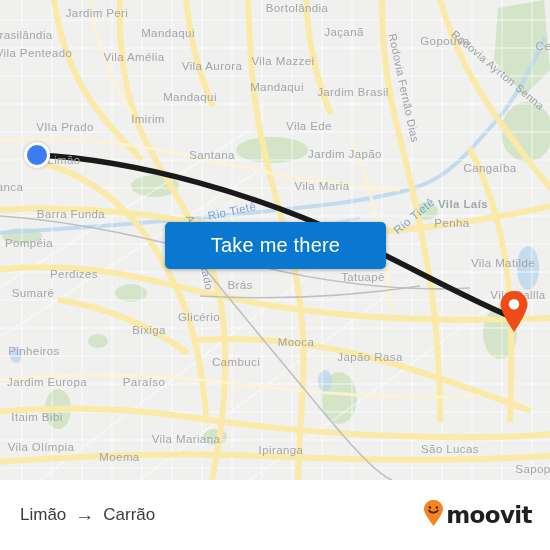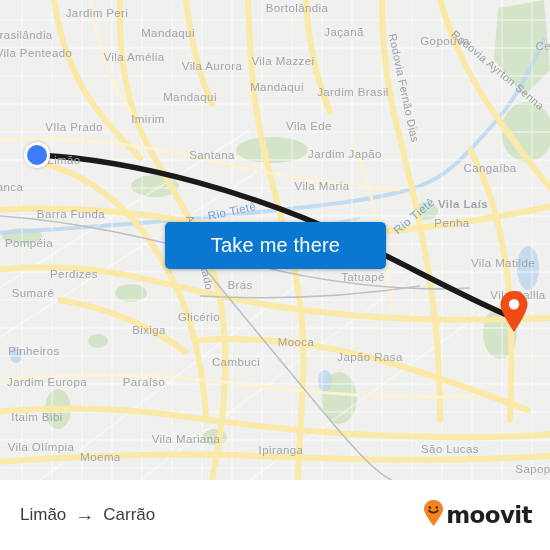--- a/index.html
+++ b/index.html
@@ -259,21 +259,21 @@
         <div class="maplabel" style="left: 532px; top: 46px; padding-left: 44px;">Centro</div>
         <div class="maplabel" style="left: 22px; top: 35px;">Brasilândia</div>
         <div class="maplabel" style="left: 34px; top: 53px;">Vila Penteado</div>
         <div class="maplabel" style="left: 134px; top: 57px;">Vila Amélia</div>
         <div class="maplabel" style="left: 212px; top: 66px;">Vila Aurora</div>
         <div class="maplabel" style="left: 283px; top: 61px;">Vila Mazzei</div>
         <div class="maplabel" style="left: 277px; top: 87px;">Mandaqui</div>
         <div class="maplabel" style="left: 190px; top: 97px;">Mandaqui</div>
         <div class="maplabel" style="left: 353px; top: 92px;">Jardim Brasil</div>
         <div class="maplabel" style="left: 148px; top: 119px;">Imirim</div>
-        <div class="maplabel" style="left: 74px; top: 127px;">VIla Prado</div>
+        <div class="maplabel" style="left: 65px; top: 127px;">VIla Prado</div>
         <div class="maplabel" style="left: 309px; top: 126px;">Vila Ede</div>
         <div class="maplabel" style="left: 212px; top: 155px;">Santana</div>
         <div class="maplabel" style="left: 345px; top: 154px;">Jardim Japão</div>
         <div class="maplabel" style="left: 64px; top: 160px;">Limão</div>
         <div class="maplabel" style="left: 10px; top: 187px;">anca</div>
         <div class="maplabel" style="left: 322px; top: 186px;">Vila Maria</div>
         <div class="maplabel" style="left: 490px; top: 168px;">Cangaíba</div>
         <div class="maplabel" style="left: 71px; top: 214px;">Barra Funda</div>
         <div class="maplabel" style="left: 463px; top: 204px; font-weight: bold;">Vila Laís</div>
         <div class="maplabel" style="left: 452px; top: 223px;">Penha</div>
@@ -288,21 +288,21 @@
         <div class="maplabel" style="left: 149px; top: 330px;">Bixiga</div>
         <div class="maplabel" style="left: 296px; top: 342px;">Mooca</div>
         <div class="maplabel" style="left: 34px; top: 351px;">Pinheiros</div>
         <div class="maplabel" style="left: 370px; top: 357px;">Japão Rasa</div>
         <div class="maplabel" style="left: 236px; top: 362px;">Cambuci</div>
         <div class="maplabel" style="left: 47px; top: 382px;">Jardim Europa</div>
         <div class="maplabel" style="left: 144px; top: 382px;">Paraíso</div>
         <div class="maplabel" style="left: 37px; top: 417px;">Itaim Bibi</div>
         <div class="maplabel" style="left: 450px; top: 449px;">São Lucas</div>
         <div class="maplabel" style="left: 41px; top: 447px;">Vila Olímpia</div>
-        <div class="maplabel" style="left: 95px; top: 457px; padding-left: 11px;">Moema</div>
+        <div class="maplabel" style="left: 114px; top: 457px; padding-left: 11px;">Moema</div>
         <div class="maplabel" style="left: 186px; top: 439px;">Vila Mariana</div>
         <div class="maplabel" style="left: 281px; top: 450px;">Ipiranga</div>
         <div class="maplabel" style="left: 533px; top: 469px;">Sapop</div>
         <div class="maplabel water" style="left: 232px; top: 211px; transform: translate(-50%, -50%) rotate(-12deg);">Rio Tietê</div>
         <div class="maplabel water" style="left: 414px; top: 216px; transform: translate(-50%, -50%) rotate(-40deg);">Rio Tietê</div>
         <div class="maplabel road" style="left: 404px; top: 88px; transform: translate(-50%, -50%) rotate(78deg);">Rodovia Fernão Dias</div>
         <div class="maplabel road" style="left: 498px; top: 70px; transform: translate(-50%, -50%) rotate(40deg);">Rodovia Ayrton Senna</div>
         <div class="maplabel road" style="left: 192px; top: 223px; transform: translate(-50%, -50%) rotate(70deg);">Av.</div>
         <div class="maplabel road" style="left: 206px; top: 272px; transform: translate(-50%, -50%) rotate(78deg);">Estado</div>
       </div>

